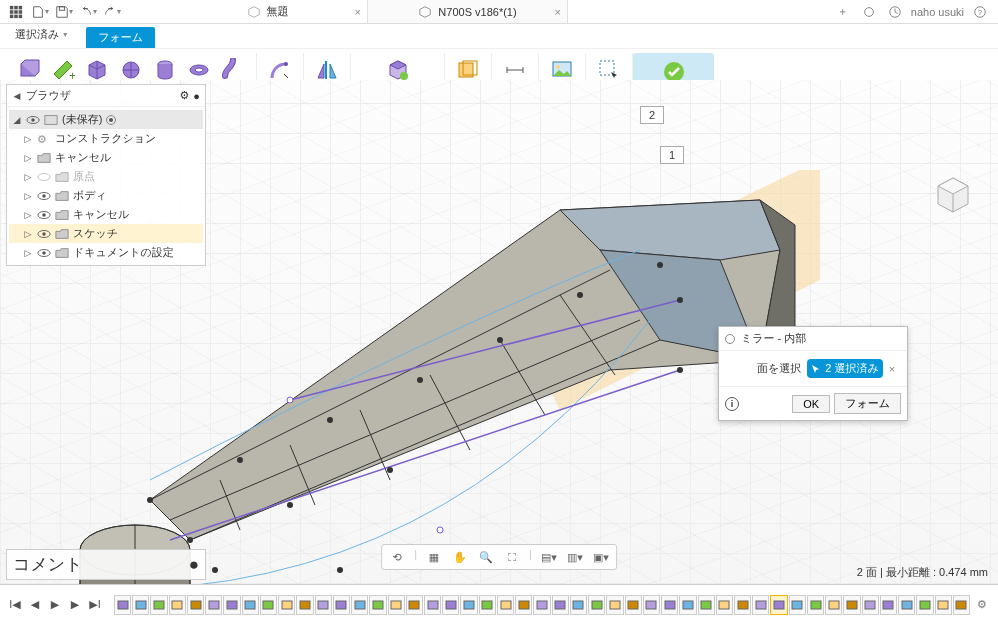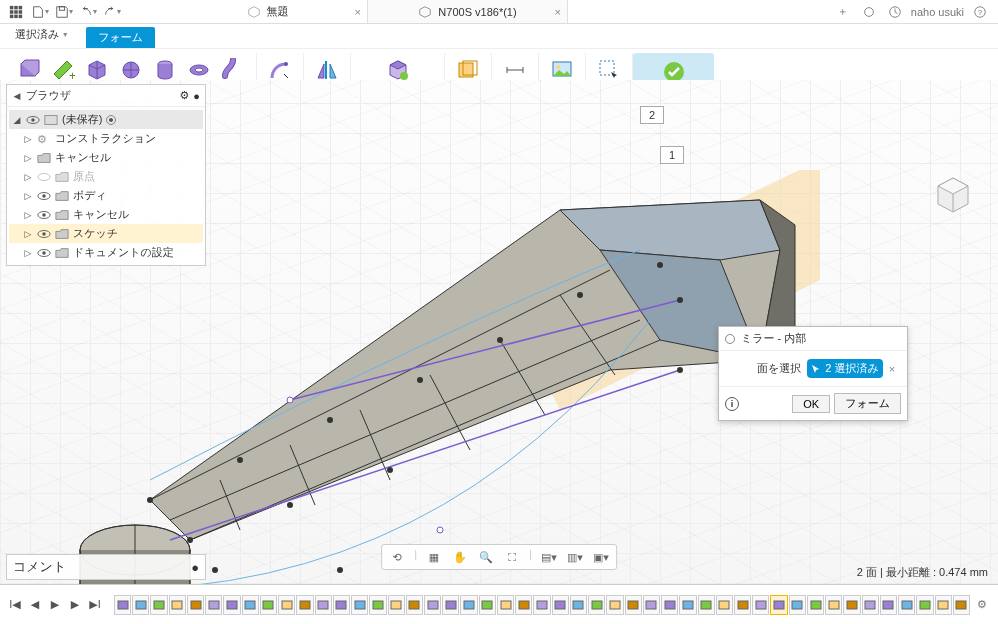--- a/index.html
+++ b/index.html
@@ -74,21 +74,21 @@
   .chip { background:#0696D7; color:#fff; padding:2px 4px; border-radius:4px; display:flex; align-items:center; gap:4px; }
   .dialog-footer { display:flex; align-items:center; justify-content:flex-end; gap:4px; padding:6px; border-top:1px solid #eee; }
   .dialog-footer .info { margin-right:auto; width:14px; height:14px; border:1px solid #555; border-radius:50%; display:flex; align-items:center; justify-content:center; font-weight:bold; font-size:9px; }
   .btn { border:1px solid #bbb; background:#f4f4f4; padding:2px 10px; cursor:pointer; font-size:11px; }
 
   
   .navbar { position:absolute; left:50%; bottom: 54px; transform:translateX(-50%); display:flex; gap:8px; background:rgba(255,255,255,0.9); padding:3px 6px; border:1px solid #ccc; border-radius:3px; }
   .nav-btn { width:18px; height:18px; display:flex; align-items:center; justify-content:center; color:#666; cursor:pointer; }
 
   
-  .comment-bar { position:absolute; left:6px; bottom:44px; width:200px; background:rgba(255,255,255,0.9); border:1px solid #ccc; display:flex; align-items:center; padding:3px 6px; gap:6px; font-size:13px; }
+  .comment-bar { position:absolute; left:6px; bottom:44px; width:200px; background:rgba(255,255,255,0.9); border:1px solid #ccc; display:flex; align-items:center; padding:3px 6px; gap:6px; font-size:17px; }
 
   
   .status { position:absolute; right:10px; bottom:44px; font-size:11px; color:#333; }
 
   
   .timeline { position:absolute; left:0; right:0; bottom:0; height:40px; background:#fff; border-top:1px solid #ccc; display:flex; align-items:center; padding:0 6px; gap:2px; }
   .tl-controls { display:flex; gap:2px; margin-right:8px; }
   .tl-btn { width:18px; height:18px; display:flex; align-items:center; justify-content:center; cursor:pointer; color:#555; }
   .tl-items { display:flex; gap:1px; flex:1; overflow:hidden; align-items:center; }
   .tl-item { width:18px; height:20px; border:1px solid #ccc; background:#f8f8f8; cursor:pointer; display:flex; align-items:center; justify-content:center; }

